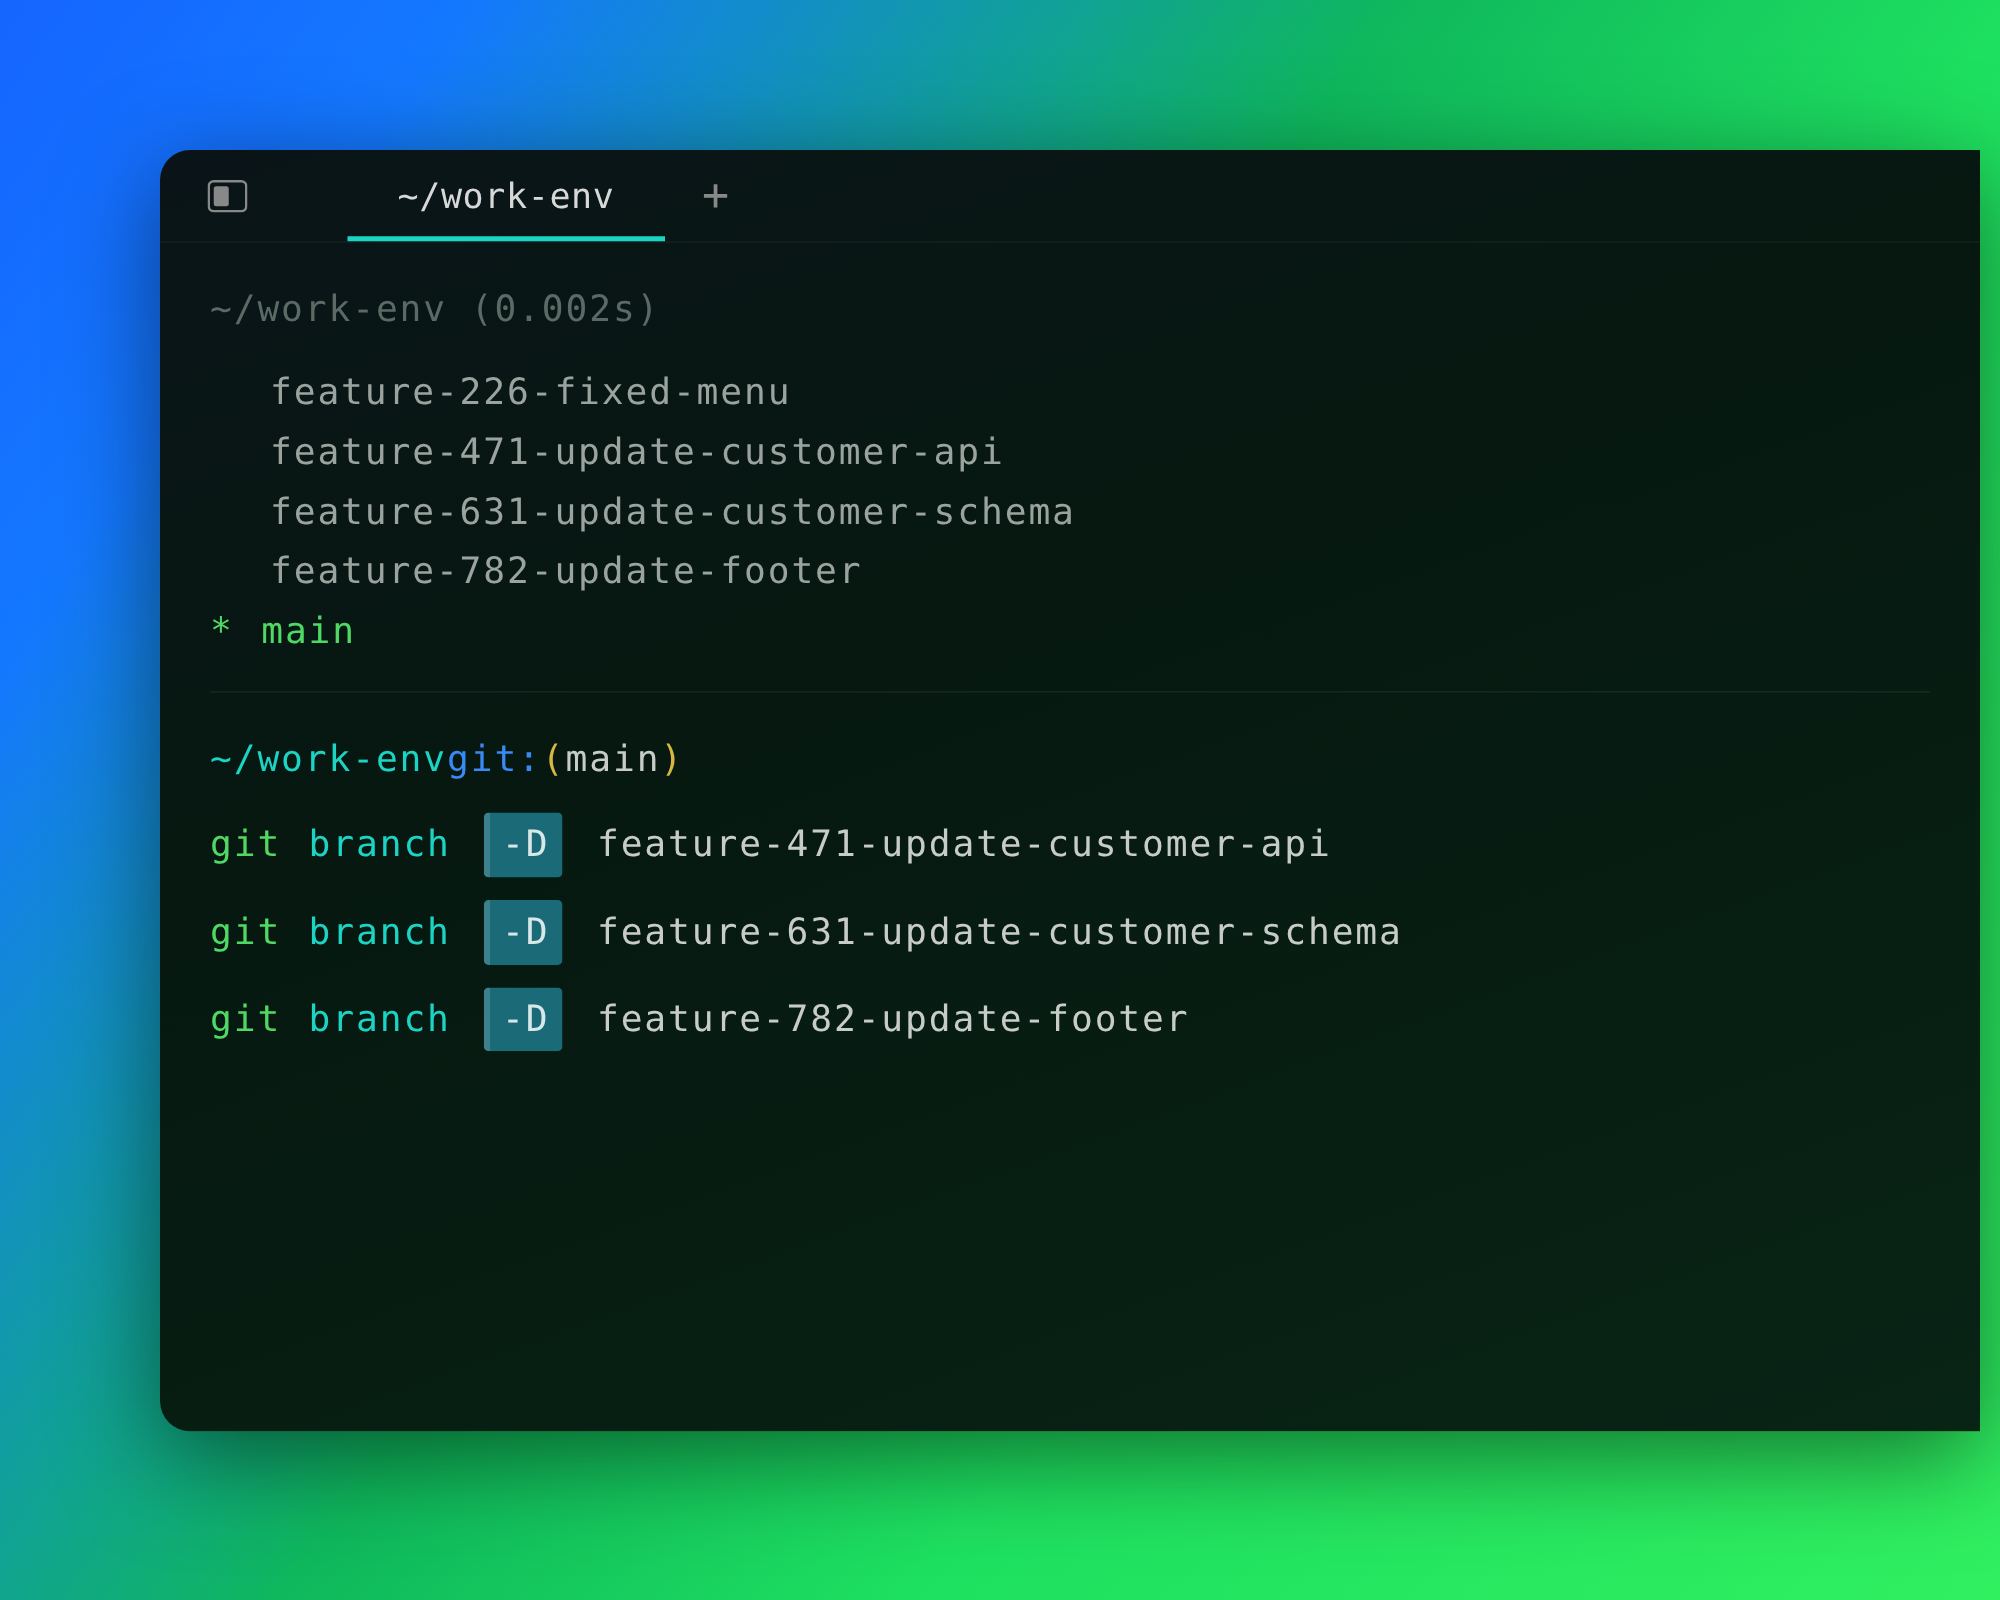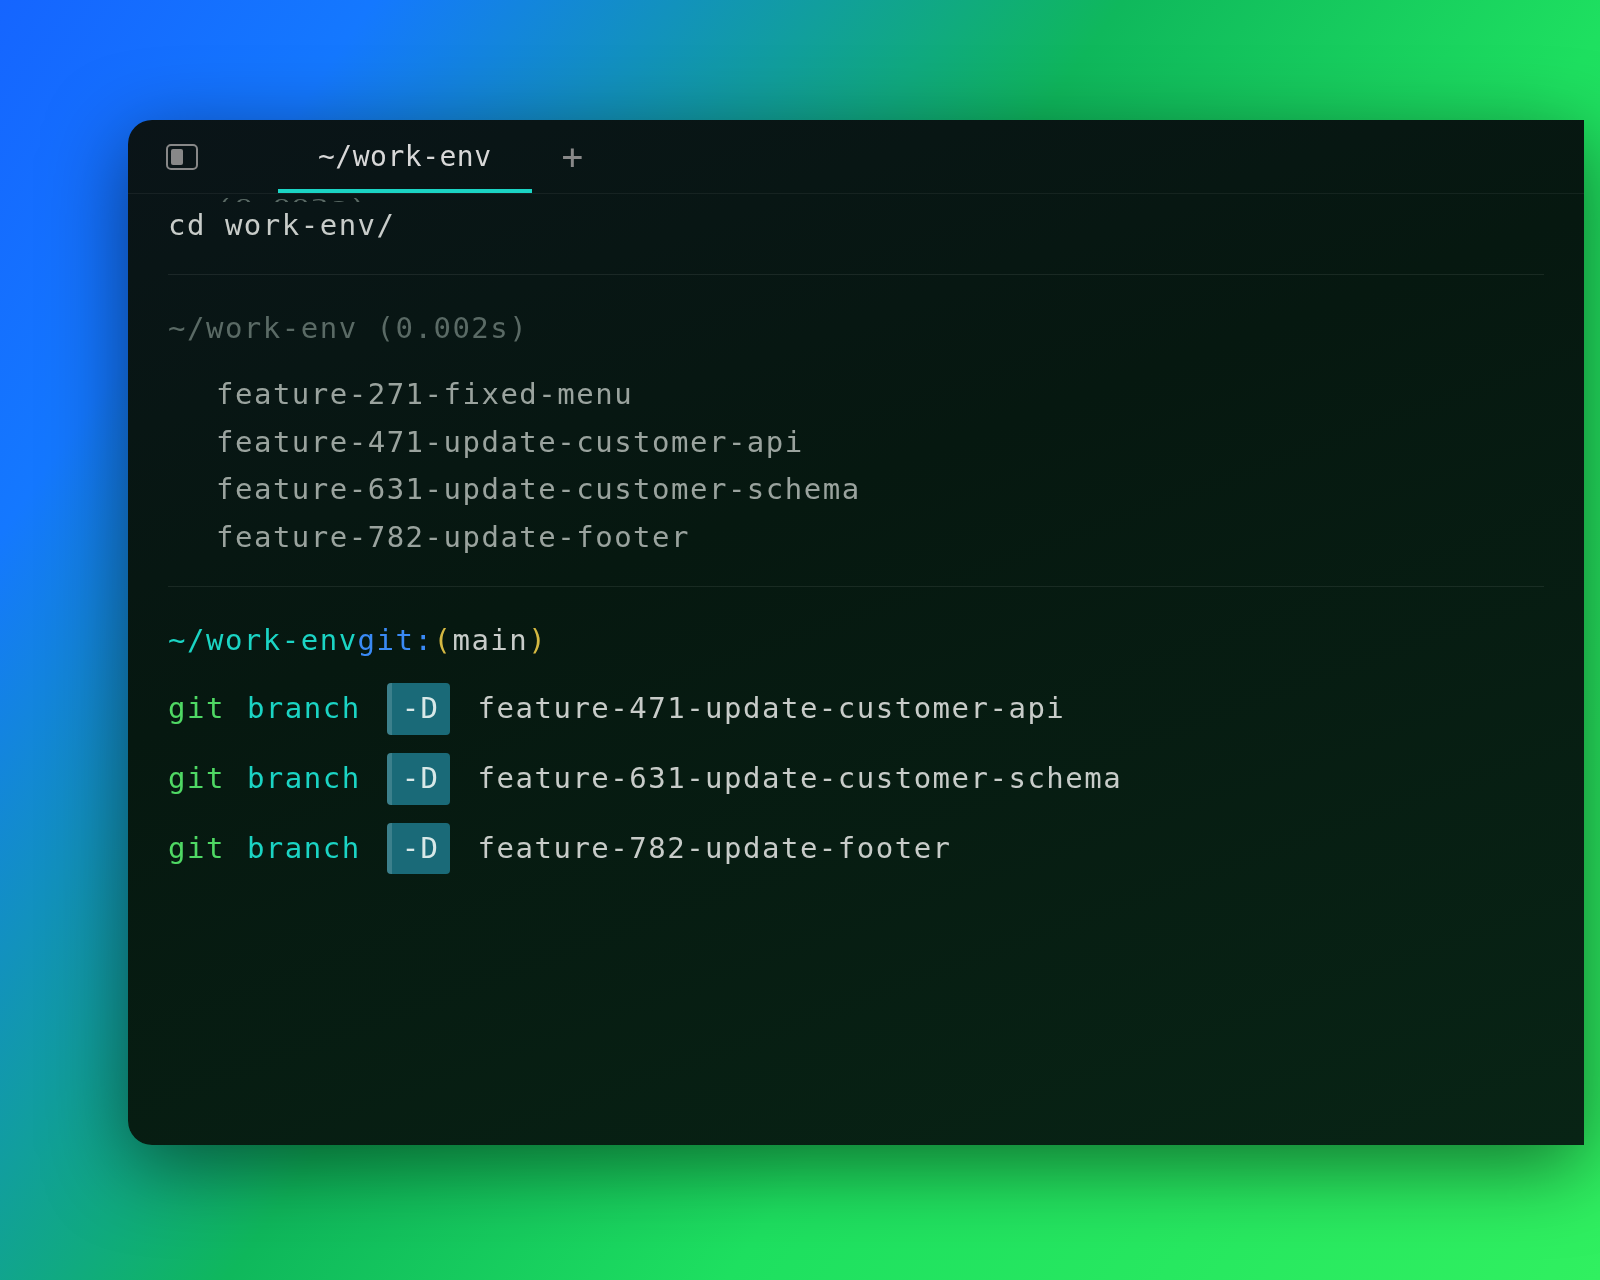--- a/index.html
+++ b/index.html
@@ -216,32 +216,31 @@
       </svg>
     </div>
     <div class="tab">
       <span>~/work-env</span>
     </div>
     <div class="new-tab-btn">+</div>
   </div>
 
   <div class="terminal-content">
 
-    <div class="block block-0">
-      <div class="truncated-timing">(0.002s)</div>
-      <div class="cmd-line">cd work-env/</div>
-    </div>
 
     <div class="block">
       <div class="prompt-line">~/work-env (0.002s)</div>
       <div class="output">
-        <div class="branch-line">feature-271-fixed-menu</div>
+        <div class="branch-line">feature-226-fixed-menu</div>
         <div class="branch-line">feature-471-update-customer-api</div>
         <div class="branch-line">feature-631-update-customer-schema</div>
         <div class="branch-line">feature-782-update-footer</div>
+        <div class="current-branch-line">
+          <span class="asterisk">*</span><span class="branch-main">main</span>
+        </div>
       </div>
     </div>
 
     <div class="block">
       <div>
         <span class="prompt-path">~/work-env</span><span class="prompt-git">git:</span><span class="prompt-paren">(</span><span class="prompt-branch">main</span><span class="prompt-paren">)</span>
       </div>
 
       <div class="suggestion-line">
         <span class="kw-git">git</span>

